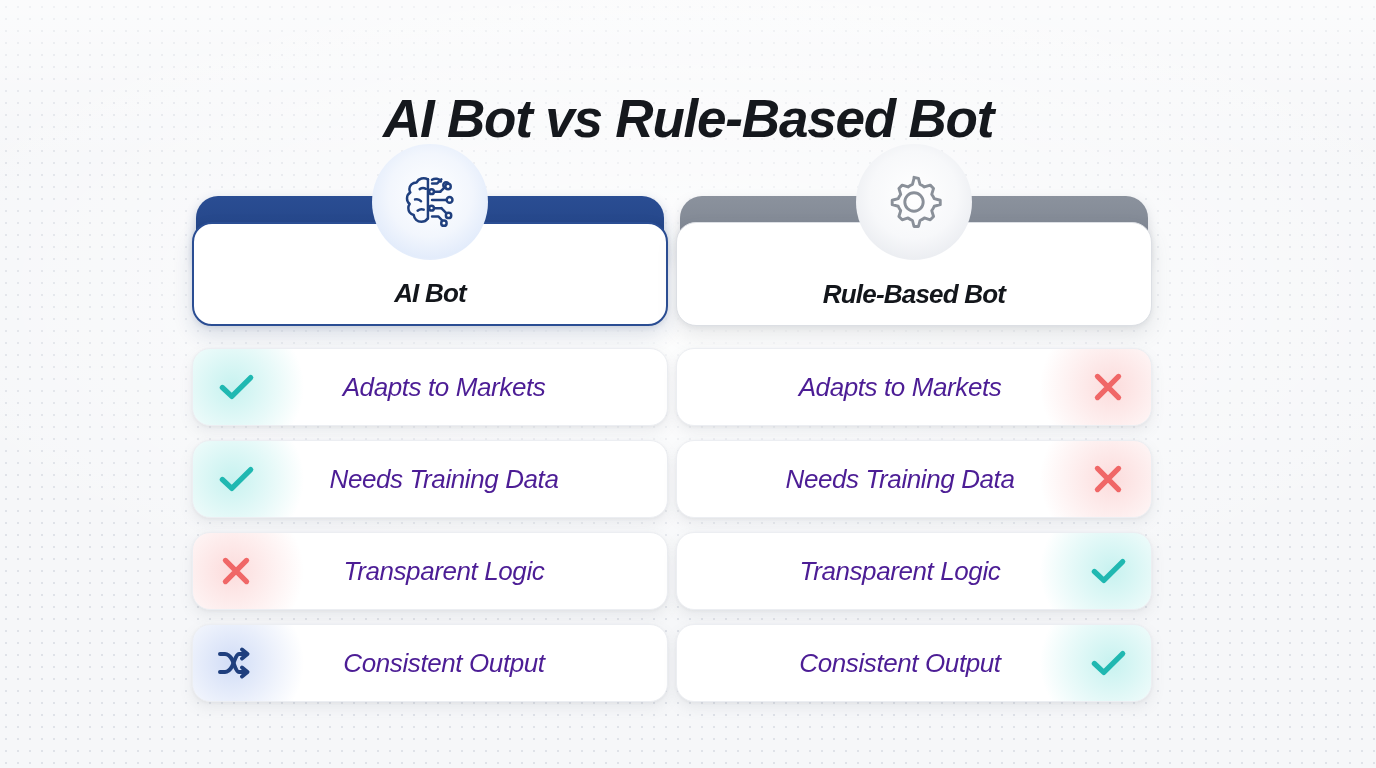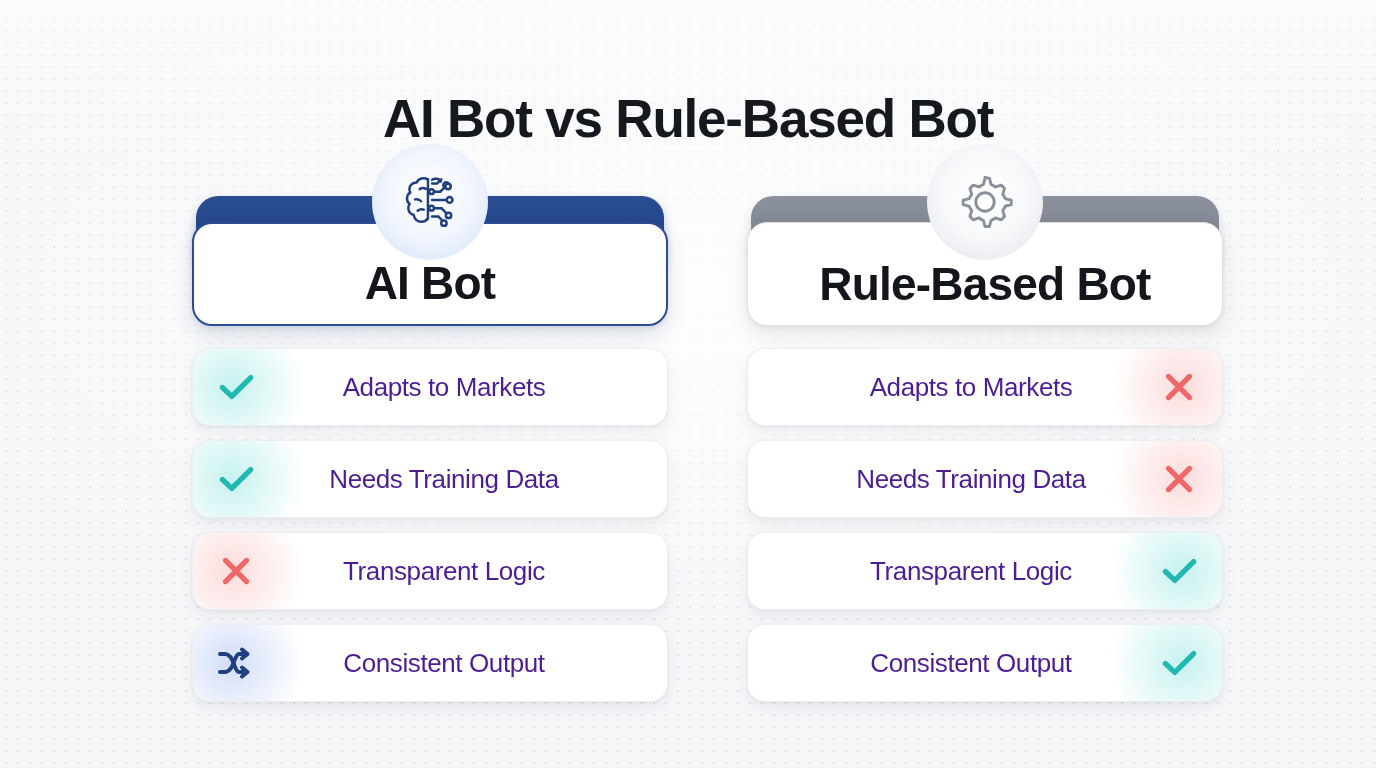--- a/index.html
+++ b/index.html
@@ -17,20 +17,21 @@
 
   
   #stage {
     position: absolute;
     inset: 0;
     background-color: #f6f7f9;
     background-image:
       radial-gradient(circle at 1px 1px, #dfe2e8 1.1px, rgba(223,226,232,0) 1.2px);
     background-size: 12px 12px;
     background-position: 5px 6px;
+    font-style: italic;
   }
   
   #stage::after {
     content: "";
     position: absolute;
     inset: 0;
     background:
       radial-gradient(ellipse 80% 60% at 50% 38%, rgba(255,255,255,.85) 0%, rgba(255,255,255,.35) 45%, rgba(255,255,255,0) 75%),
       linear-gradient(180deg, rgba(255,255,255,.55) 0%, rgba(255,255,255,0) 22%);
     pointer-events: none;
@@ -51,21 +52,21 @@
   }
 
   
   .column {
     position: absolute;
     top: 196px;
     width: 476px;
     z-index: 4;
   }
   #column-ai   { left: 192px; }
-  #column-rule { left: 747px; }
+  #column-rule { left: 676px; }
 
   
   .header-wrap {
     position: relative;
     height: 130px;
   }
   .header-tab {
     position: absolute;
     left: 4px;
     right: 4px;
@@ -97,21 +98,21 @@
   }
   #column-ai .header-card {
     border: 2px solid #2a4d93;
     box-shadow: 0 10px 20px rgba(30,55,105,.14), 0 2px 5px rgba(30,55,105,.10);
   }
   #column-rule .header-card {
     border: 1.5px solid #dcdfe4;
     box-shadow: 0 10px 20px rgba(90,97,110,.13), 0 2px 5px rgba(90,97,110,.09);
   }
   .header-title {
-    font-size: 46px;
+    font-size: 26px;
     font-weight: 700;
     letter-spacing: -0.8px;
     color: #13161b;
     line-height: 1;
   }
 
   
   .badge {
     position: absolute;
     top: -52px;

